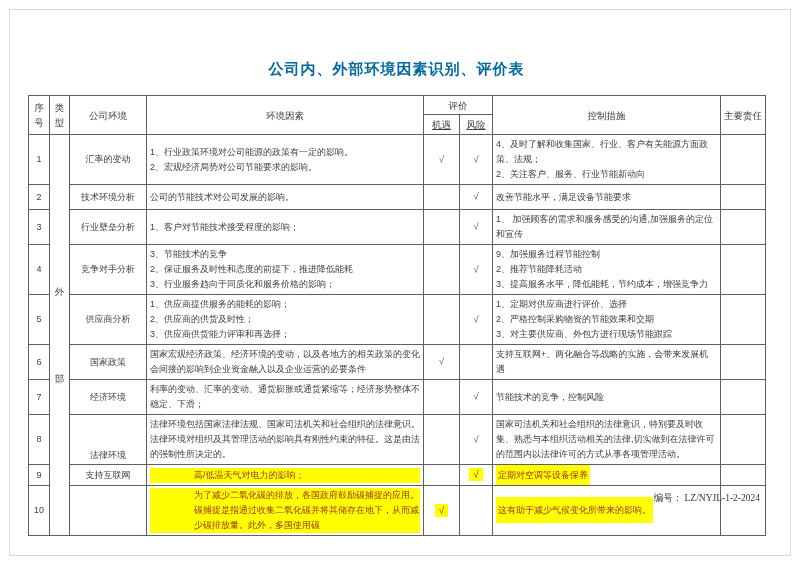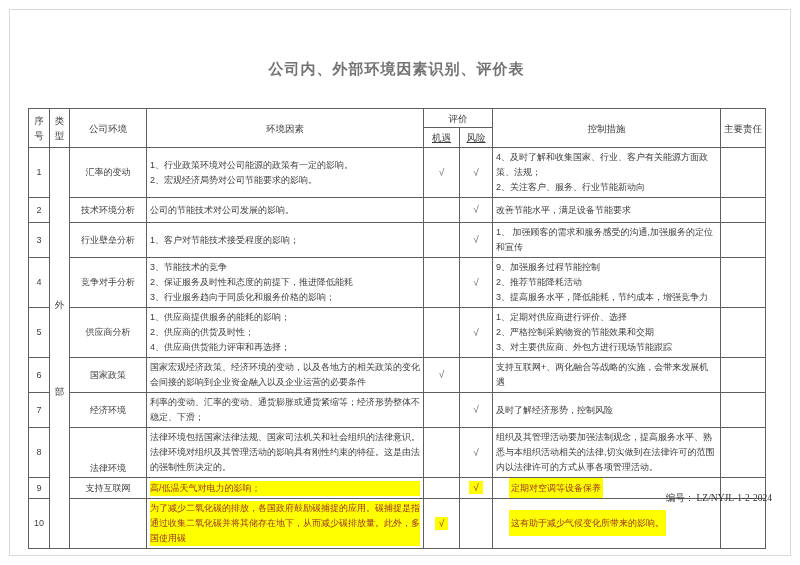--- a/index.html
+++ b/index.html
@@ -14,24 +14,24 @@
     position:relative;width:800px;height:565px;background:#fff;overflow:hidden;
     font-family:"Liberation Sans", sans-serif;color:var(--text);
   }
   .page-frame{
     position:absolute;left:9px;top:9px;right:9px;bottom:9px;
     border:1px solid var(--frame);pointer-events:none;
   }
   .doc-title{
     position:absolute;left:28px;top:60px;width:737px;height:24px;
     text-align:center;font-family:"Liberation Serif", serif;
-    font-size:15px;font-weight:bold;color:#737373;letter-spacing:1px;margin:0;
+    font-size:15px;font-weight:bold;color:#0369a1;letter-spacing:1px;margin:0;
   }
   table.main{
-    position:absolute;left:28px;top:108px;width:737px;
+    position:absolute;left:28px;top:95px;width:737px;
     border-collapse:collapse;table-layout:fixed;
   }
   table.main th, table.main td{
     border:1px solid var(--border);
     font-size:9px;line-height:15px;color:var(--text);
     padding:2px 3px;vertical-align:middle;overflow:hidden;
   }
   table.main th{
     font-weight:normal;text-align:center;font-size:9.5px;padding:1px 2px;
   }
@@ -44,26 +44,26 @@
   td.c-env{text-align:center;word-break:break-all;padding:2px 6px;}
   td.c-env.v-bottom{vertical-align:bottom;padding-bottom:1px;}
   td.c-text{padding:2px 8px;word-break:break-all;}
   td.c-check{text-align:center;padding:0;}
   .type-vertical{
     display:flex;flex-direction:column;align-items:center;justify-content:center;
     gap:72px;height:100%;font-size:9.5px;
   }
   .line{min-height:15px;}
   .check{font-size:10px;color:#666;}
-  .hl-block{background:var(--hl);color:var(--hlt);display:block;}
+  .hl-block{background:var(--hl);color:var(--hlt);display:block;padding-left:44px;}
   .hl-block .line{color:var(--hlt);}
-  .hl-inline{background:var(--hl);color:var(--hlt);padding:8px 2px;margin-left:13px;}
+  .hl-inline{background:var(--hl);color:var(--hlt);padding:8px 2px;}
   .check.hl-check{background:var(--hl);color:var(--hlt);padding:1px 4px;}
   .doc-footer{
-    position:absolute;right:28px;top:492px;
+    position:absolute;right:40px;top:492px;
     font-size:9.5px;color:#333;font-family:"Liberation Serif", serif;padding-left:43px;
   }
 </style>
 </head>
 <body>
 
 <div class="page">
   <div class="page-frame"></div>
 
   <h1 class="doc-title">公司内、外部环境因素识别、评价表</h1>
@@ -167,21 +167,21 @@
           </td>
           <td></td>
         </tr>
         <tr style="height: 48px;">
           <td class="c-no">5</td>
           <td class="c-env">供应商分析</td>
           <td class="c-text">
             <div>
               <div class="line">1、供应商提供服务的能耗的影响；</div>
               <div class="line">2、供应商的供货及时性；</div>
-              <div class="line">4、供应商供货能力评审和再选择；</div>
+              <div class="line">3、供应商供货能力评审和再选择；</div>
             </div>
           </td>
           <td class="c-check"><span class="check"></span></td>
           <td class="c-check"><span class="check">√</span></td>
           <td class="c-text">
             <div class="line">1、定期对供应商进行评价、选择</div>
             <div class="line">2、严格控制采购物资的节能效果和交期</div>
             <div class="line">3、对主要供应商、外包方进行现场节能跟踪</div>
           </td>
           <td></td>
@@ -205,36 +205,36 @@
           <td class="c-no">7</td>
           <td class="c-env">经济环境</td>
           <td class="c-text">
             <div>
               <div class="line">利率的变动、汇率的变动、通货膨胀或通货紧缩等；经济形势整体不稳定、下滑；</div>
             </div>
           </td>
           <td class="c-check"><span class="check"></span></td>
           <td class="c-check"><span class="check">√</span></td>
           <td class="c-text">
-            <div class="line">及时了解经济形势，控制风险</div>
+            <div class="line">节能技术的竞争，控制风险</div>
           </td>
           <td></td>
         </tr>
         <tr style="height: 50px;">
           <td class="c-no">8</td>
           <td class="c-env v-bottom">法律环境</td>
           <td class="c-text">
             <div>
               <div class="line">法律环境包括国家法律法规、国家司法机关和社会组织的法律意识。法律环境对组织及其管理活动的影响具有刚性约束的特征。这是由法的强制性所决定的。</div>
             </div>
           </td>
           <td class="c-check"><span class="check"></span></td>
           <td class="c-check"><span class="check">√</span></td>
           <td class="c-text">
-            <div class="line">组织及其管理活动要加强法制观念，提高服务水平、熟悉与本组织活动相关的法律,切实做到在法律许可的范围内以法律许可的方式从事各项管理活动。</div>
+            <div class="line">国家司法机关和社会组织的法律意识，特别要及时收集、熟悉与本组织活动相关的法律,切实做到在法律许可的范围内以法律许可的方式从事各项管理活动。</div>
           </td>
           <td></td>
         </tr>
         <tr style="height: 19px;">
           <td class="c-no">9</td>
           <td class="c-env">支持互联网</td>
           <td class="c-text">
             <div class="hl-block">
               <div class="line">高/低温天气对电力的影响；</div>
             </div>

